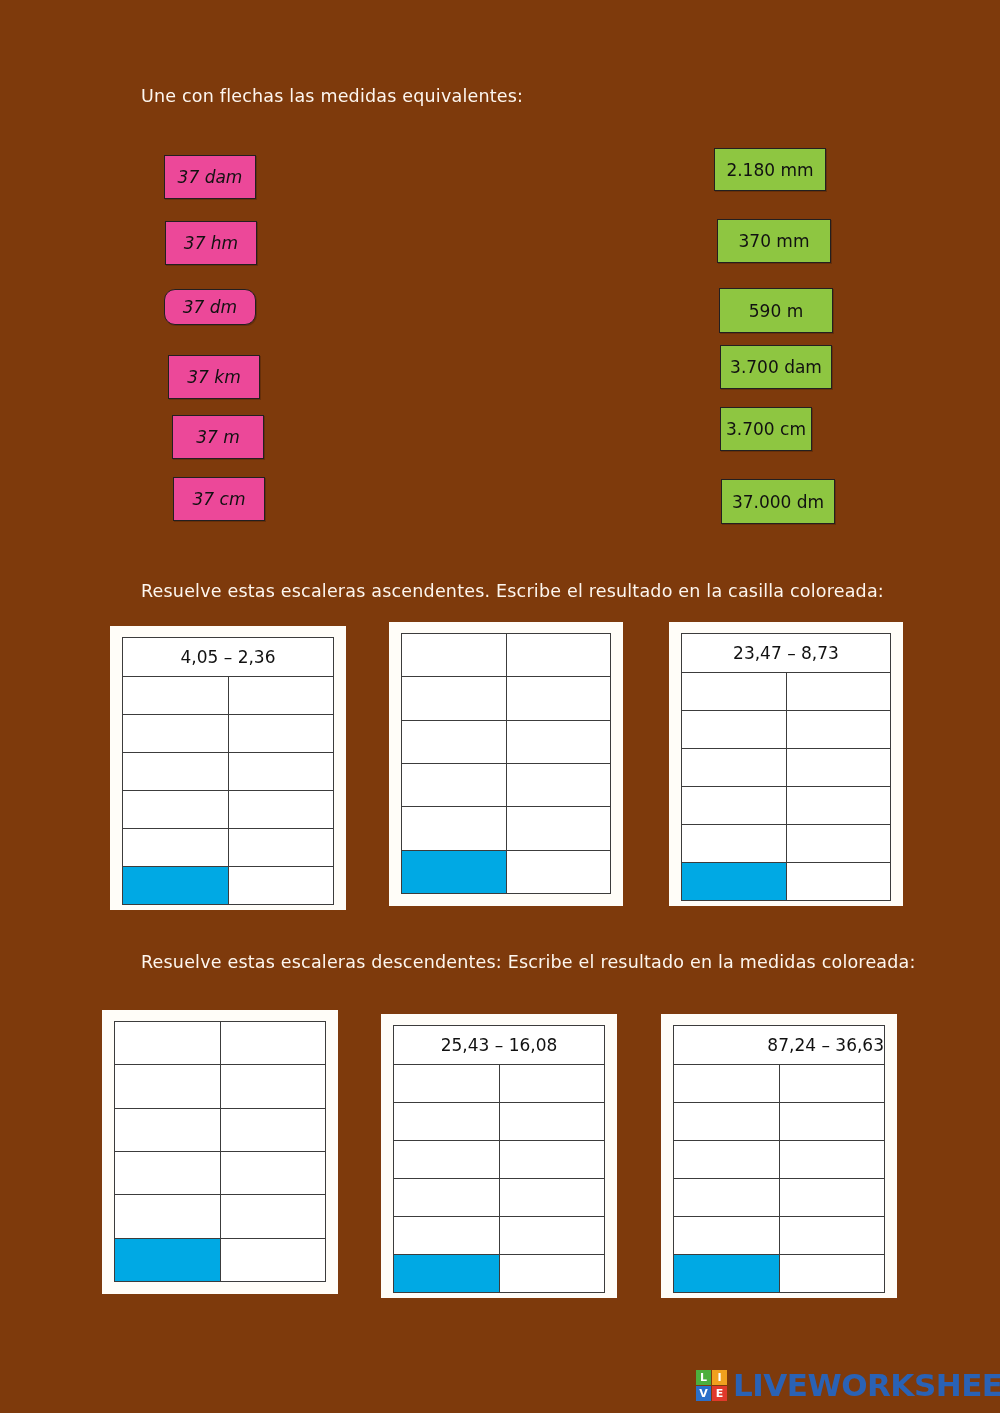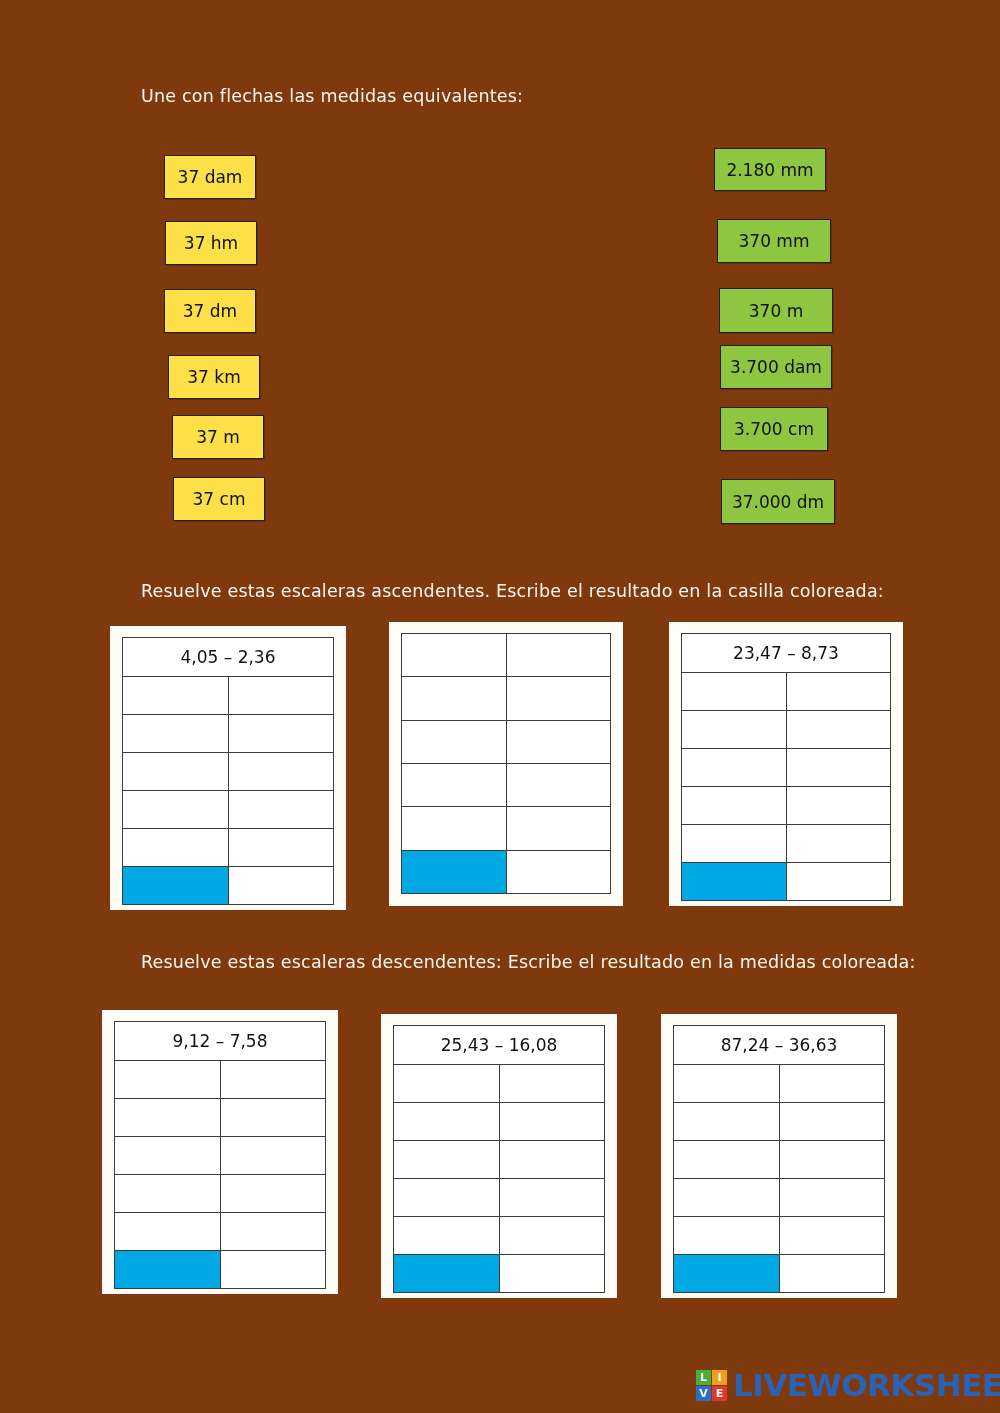--- a/index.html
+++ b/index.html
@@ -39,21 +39,21 @@
     border: 1.6px solid #231f20;
     display: flex;
     align-items: center;
     justify-content: center;
     font-family: "DejaVu Sans", sans-serif;
     font-size: 17px;
     color: #111111;
     white-space: nowrap;
     box-shadow: 1px 1px 0 rgba(0,0,0,0.18);
   }
-  .chip.white { background: #fde047; }
+  .chip.white { background: #ec4899; font-style: italic; }
   .chip.green { background: #8ec641; }
 
   
   .table-card {
     position: absolute;
     background: #fffdf8;
     box-sizing: border-box;
     padding: 11px 12px 12px 12px;
   }
   .grid {
@@ -124,46 +124,46 @@
 <div class="page">
 
   <div class="heading" id="heading-1">Une con flechas las medidas equivalentes:</div>
 
   <div class="chip white" style="left:164px; top:155px; width:92px; height:44px;">
     <span>37 dam</span>
   </div>
   <div class="chip white" style="left:165px; top:221px; width:92px; height:44px;">
     <span>37 hm</span>
   </div>
-  <div class="chip white" style="left:164px; top:289px; width:92px; height:44px;">
+  <div class="chip white" style="left:164px; top:289px; width:92px; height:36px;border-radius:11px;">
     <span>37 dm</span>
   </div>
   <div class="chip white" style="left:168px; top:355px; width:92px; height:44px;">
     <span>37 km</span>
   </div>
   <div class="chip white" style="left:172px; top:415px; width:92px; height:44px;">
     <span>37 m</span>
   </div>
   <div class="chip white" style="left:173px; top:477px; width:92px; height:44px;">
     <span>37 cm</span>
   </div>
 
   <div class="chip green" style="left:714px; top:148px; width:112px; height:43px;">
     <span>2.180 mm</span>
   </div>
   <div class="chip green" style="left:717px; top:219px; width:114px; height:44px;">
     <span>370 mm</span>
   </div>
   <div class="chip green" style="left:719px; top:288px; width:114px; height:45px;">
-    <span>370 m</span>
+    <span>590 m</span>
   </div>
   <div class="chip green" style="left:720px; top:345px; width:112px; height:44px;">
     <span>3.700 dam</span>
   </div>
-  <div class="chip green" style="left:720px; top:407px; width:108px; height:44px;">
+  <div class="chip green" style="left:720px; top:407px; width:92px; height:44px;">
     <span>3.700 cm</span>
   </div>
   <div class="chip green" style="left:721px; top:479px; width:114px; height:45px;">
     <span>37.000 dm</span>
   </div>
 
   <div class="heading" id="heading-2">Resuelve estas escaleras ascendentes. Escribe el resultado en la casilla coloreada:</div>
 
   <div class="table-card" style="left:110px; top:626px; width:236px; height:284px;">
     <table class="grid">
@@ -262,23 +262,20 @@
       </tr>
     </tbody>
       </table>
   </div>
 
   <div class="heading" id="heading-3">Resuelve estas escaleras descendentes: Escribe el resultado en la medidas coloreada:</div>
 
   <div class="table-card" style="left:102px; top:1010px; width:236px; height:284px;">
     <table class="grid">
       <tbody>
-          <tr>
-        <td class="header-cell" colspan="2" style="height:38px;">9,12 – 7,58</td>
-      </tr>
       <tr>
         <td style="height:37px;"></td>
         <td></td>
       </tr>
       <tr>
         <td style="height:37px;"></td>
         <td></td>
       </tr>
       <tr>
         <td style="height:37px;"></td>
@@ -331,21 +328,21 @@
         <td></td>
       </tr>
     </tbody>
       </table>
   </div>
 
   <div class="table-card" style="left:661px; top:1014px; width:236px; height:284px;">
     <table class="grid">
       <tbody>
           <tr>
-        <td class="header-cell" colspan="2" style="height:38px;">87,24 – 36,63</td>
+        <td class="header-cell" colspan="2" style="height:38px;text-align:right;">87,24 – 36,63</td>
       </tr>
       <tr>
         <td style="height:37px;"></td>
         <td></td>
       </tr>
       <tr>
         <td style="height:37px;"></td>
         <td></td>
       </tr>
       <tr>

